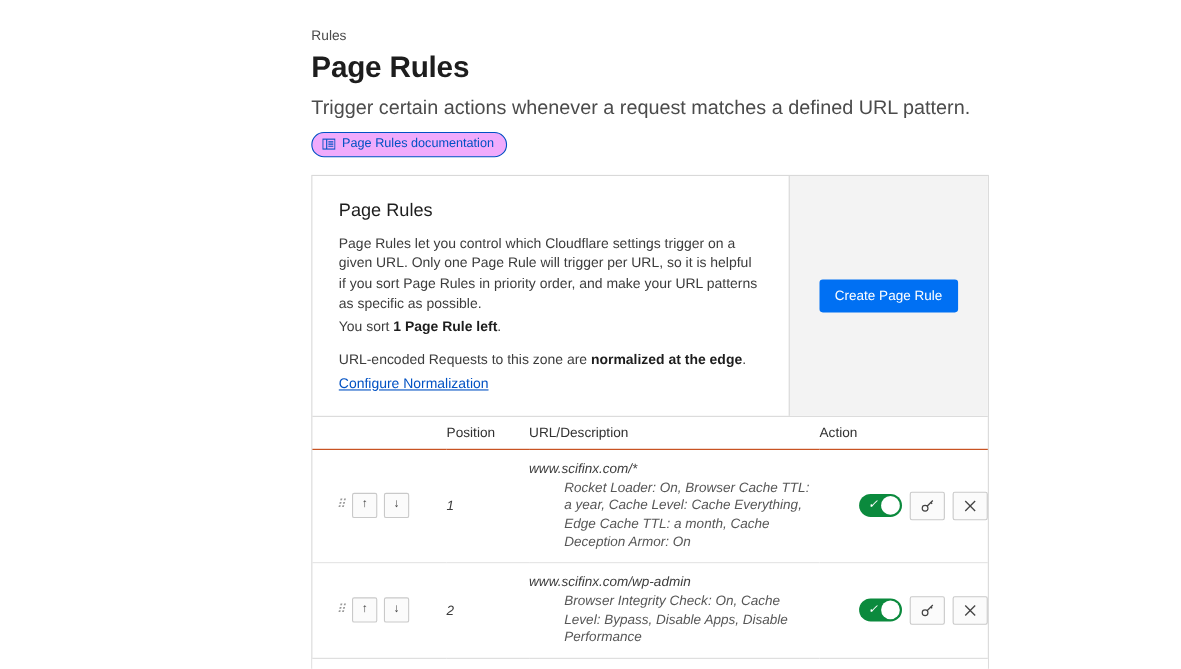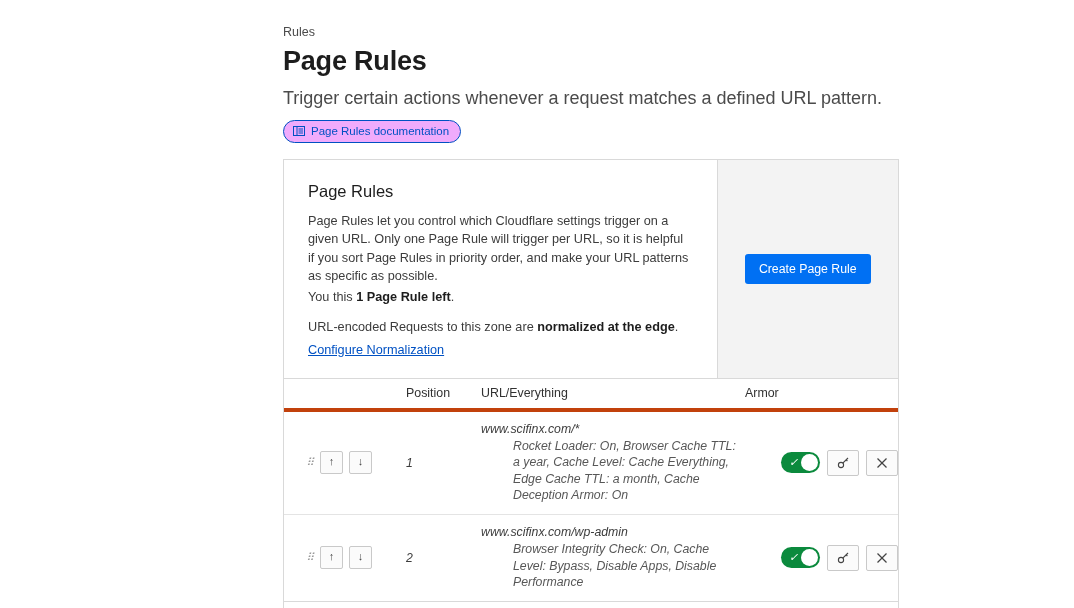--- a/index.html
+++ b/index.html
@@ -121,21 +121,21 @@
     width: 100%;
     border-collapse: collapse;
     font-size: 12.3px;
   }
   table.rules th {
     text-align: left;
     font-weight: normal;
     color: #313131;
     padding: 7px 0 8px 0;
     font-size: 12.4px;
-    border-bottom: 4px solid #c2410c;
+    border-bottom: 1px solid #c2410c;
   }
   table.rules td {
     padding: 10px 0;
     border-bottom: 1px solid #e4e4e4;
     vertical-align: middle;
     color: #3c3c3c;
     font-style: italic;
   }
   tr.rule-row:last-child td { border-bottom: 1px solid #d9d9d9; }
   .col-handle { width: 100px; padding-left: 22px !important; }
@@ -262,39 +262,39 @@
     <span>Page Rules documentation</span>
   </div>
 
   <div class="card">
 
     <div class="card-top">
       <div class="card-top-left">
         <h2 class="panel-title">Page Rules</h2>
         <div class="panel-desc">Page Rules let you control which Cloudflare settings trigger on a given URL. Only one Page Rule will trigger per URL, so it is helpful if you sort Page Rules in priority order, and make your URL patterns as specific as possible.</div>
         <div class="panel-left-line">
-          <span>You this </span><b>1 Page Rule left</b><span>.</span>
+          <span>You sort </span><b>1 Page Rule left</b><span>.</span>
         </div>
         <div class="panel-norm">
           <span>URL-encoded Requests to this zone are </span><b>normalized at the edge</b><span>.</span>
         </div>
         <span class="link">Configure Normalization</span>
       </div>
       <div class="card-top-right">
         <button class="btn-primary">Create Page Rule</button>
       </div>
     </div>
 
     <table class="rules">
       <thead>
         <tr>
           <th class="col-handle"></th>
           <th class="col-position">Position</th>
-          <th class="col-url">URL/Everything</th>
-          <th class="col-action">Armor</th>
+          <th class="col-url">URL/Description</th>
+          <th class="col-action">Action</th>
         </tr>
       </thead>
       <tbody>
         <tr class="rule-row">
           <td class="col-handle">
             <div class="handle-group">
               <span class="dots">⠿</span>
               <div class="arrow-btn">↑</div>
               <div class="arrow-btn">↓</div>
             </div>

